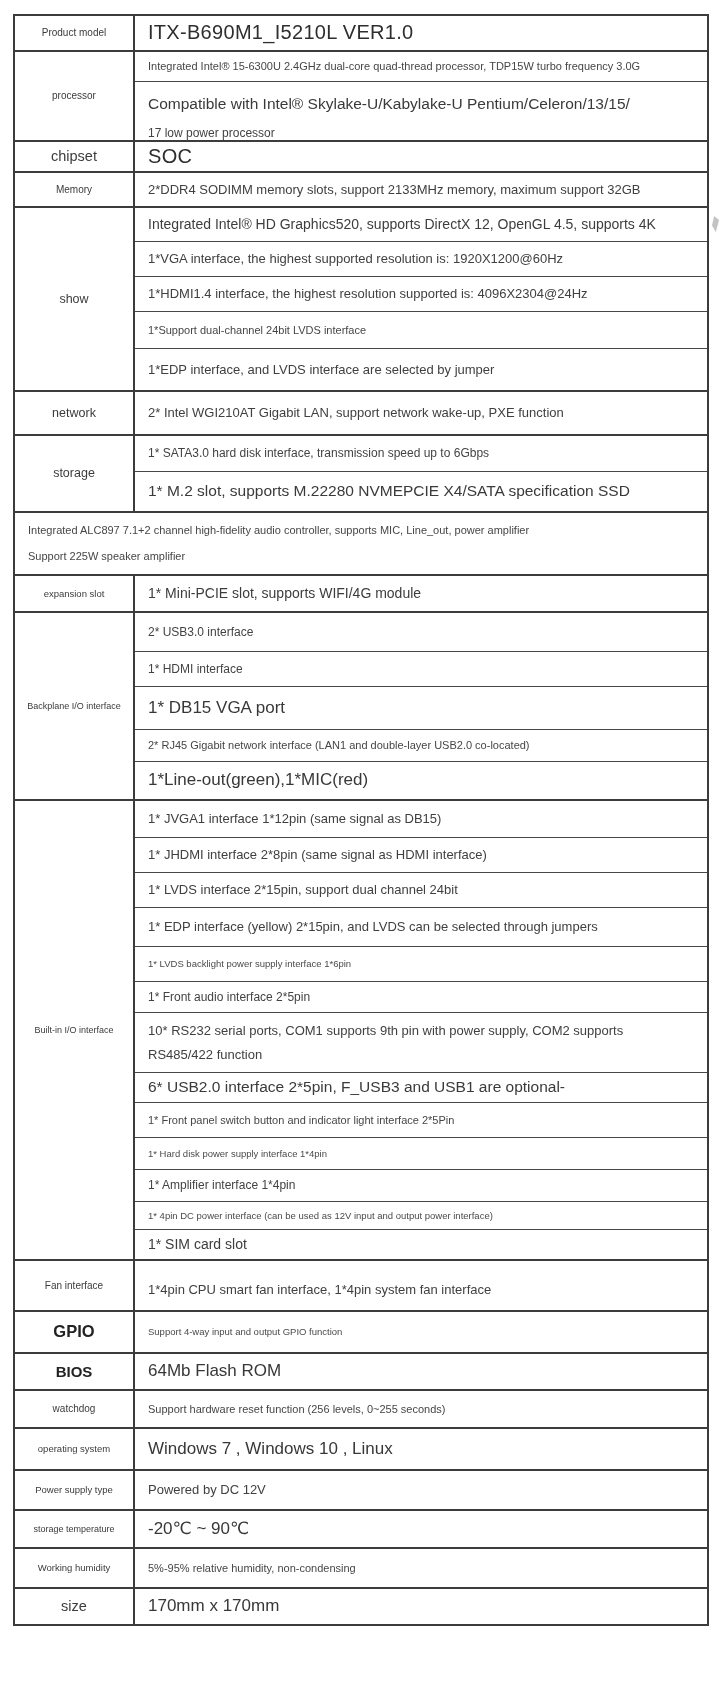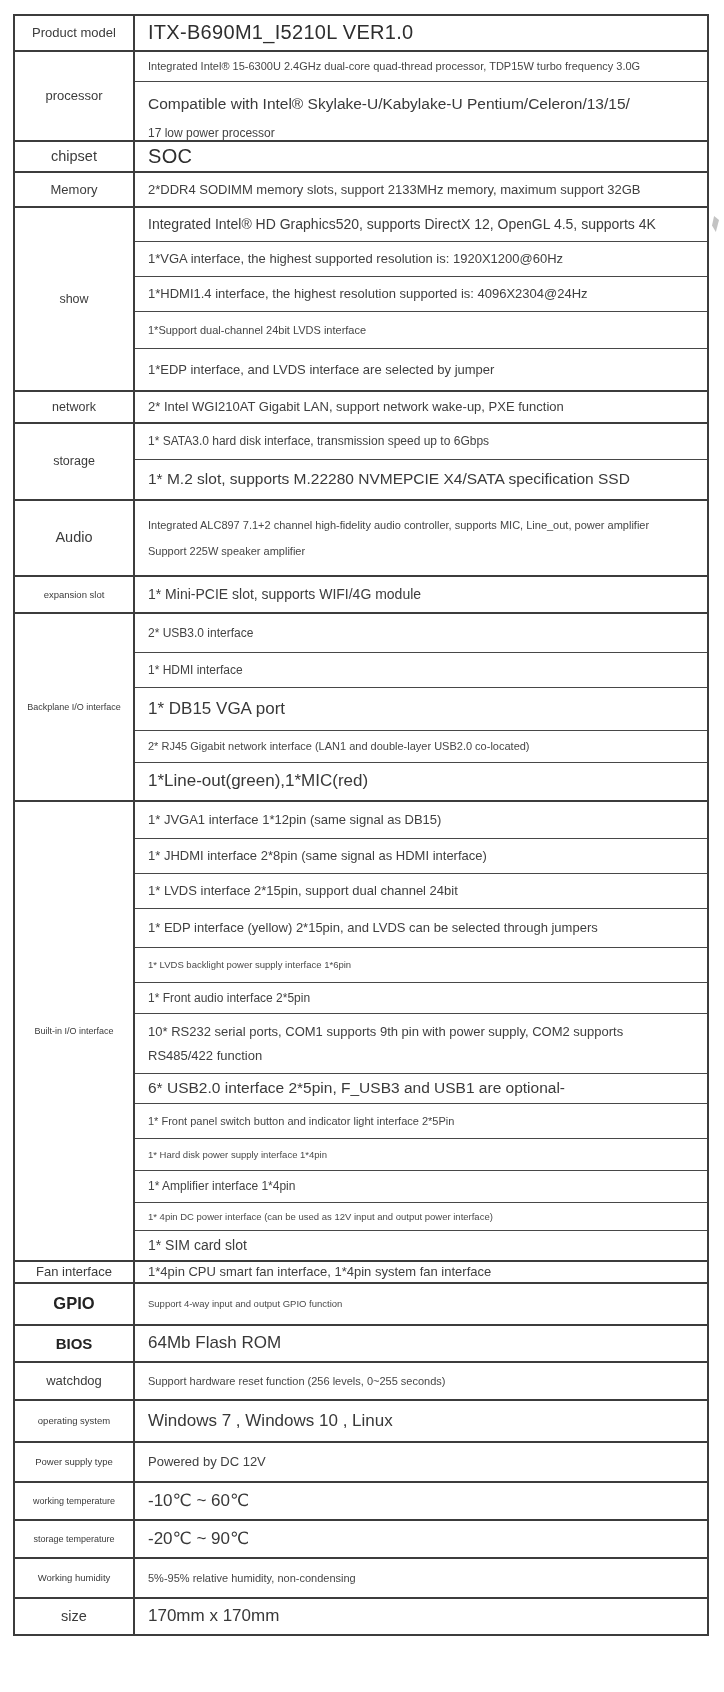--- a/index.html
+++ b/index.html
@@ -46,21 +46,21 @@
   .t-sm{font-size:12px;color:#434343;}
   .t-md{font-size:13px;color:#404040;}
   .t-md2{font-size:14px;color:#3d3d3d;}
   .t-lg{font-size:15.5px;color:#3a3a3a;}
   .t-xl{font-size:17px;color:#383838;}
   .t-xxl{font-size:20px;color:#2e2e2e;letter-spacing:.3px;}
 
   
   .l-xxs{font-size:9px;}
   .l-xs{font-size:9.5px;}
-  .l-sm{font-size:13px;}
+  .l-sm{font-size:10px;}
   .l-md{font-size:12.5px;}
   .l-lg{font-size:14.5px;}
   .l-lgb{font-size:15px;font-weight:700;color:#232323;}
   .l-xl{font-size:16.5px;font-weight:700;color:#232323;}
 
   
   .cursor-artifact{
     position:absolute;left:712px;top:216px;width:7px;height:16px;
     background:#b4b4b4;
     clip-path:polygon(30% 0,100% 25%,55% 100%,0 60%);
@@ -124,40 +124,39 @@
             <div class="line t-xs">1*Support dual-channel 24bit LVDS interface</div>
           </div>
           <div class="vrow" style="height: 42px;">
             <div class="line t-md">1*EDP interface, and LVDS interface are selected by jumper</div>
           </div>
         </div>
       </div>
       <div class="group">
         <div class="label-cell l-md">network</div>
         <div class="rows">
-          <div class="vrow" style="height: 30px; border-radius: 7px;">
+          <div class="vrow" style="height: 42px; border-radius: 7px;">
             <div class="line t-md">2* Intel WGI210AT Gigabit LAN, support network wake-up, PXE function</div>
           </div>
         </div>
       </div>
       <div class="group">
         <div class="label-cell l-md">storage</div>
         <div class="rows">
           <div class="vrow" style="height: 35px;">
             <div class="line t-sm">1* SATA3.0 hard disk interface, transmission speed up to 6Gbps</div>
           </div>
           <div class="vrow" style="height: 40px;">
             <div class="line t-lg">1* M.2 slot, supports M.22280 NVMEPCIE X4/SATA specification SSD</div>
           </div>
         </div>
       </div>
       <div class="group">
-        <div class="label-cell l-lg">Audio</div>
-        <div class="rows">
-          <div class="vrow" style="height: 74px;">
+        <div class="rows">
+          <div class="vrow" style="height: 61px;">
             <div class="line t-xs">Integrated ALC897 7.1+2 channel high-fidelity audio controller, supports MIC, Line_out, power amplifier</div>
             <div class="line t-xs gap">Support 225W speaker amplifier</div>
           </div>
         </div>
       </div>
       <div class="group">
         <div class="label-cell l-xs">expansion slot</div>
         <div class="rows">
           <div class="vrow" style="height: 35px;">
             <div class="line t-md2">1* Mini-PCIE slot, supports WIFI/4G module</div>
@@ -225,21 +224,21 @@
             <div class="line t-xxs">1* 4pin DC power interface (can be used as 12V input and output power interface)</div>
           </div>
           <div class="vrow" style="height: 30px;">
             <div class="line t-md2">1* SIM card slot</div>
           </div>
         </div>
       </div>
       <div class="group">
         <div class="label-cell l-sm">Fan interface</div>
         <div class="rows">
-          <div class="vrow" style="height: 20px;">
+          <div class="vrow" style="height: 41px; margin-top: 8px;">
             <div class="line t-md">1*4pin CPU smart fan interface, 1*4pin system fan interface</div>
           </div>
         </div>
       </div>
       <div class="group">
         <div class="label-cell l-xl">GPIO</div>
         <div class="rows">
           <div class="vrow" style="height: 40px;">
             <div class="line t-xxs">Support 4-way input and output GPIO function</div>
           </div>
@@ -267,28 +266,20 @@
           <div class="vrow" style="height: 40px;">
             <div class="line t-xl">Windows 7 , Windows 10 , Linux</div>
           </div>
         </div>
       </div>
       <div class="group">
         <div class="label-cell l-xs">Power supply type</div>
         <div class="rows">
           <div class="vrow" style="height: 38px;">
             <div class="line t-md">Powered by DC 12V</div>
-          </div>
-        </div>
-      </div>
-      <div class="group">
-        <div class="label-cell l-xxs">working temperature</div>
-        <div class="rows">
-          <div class="vrow" style="height: 36px;">
-            <div class="line t-xl">-10℃ ~ 60℃</div>
           </div>
         </div>
       </div>
       <div class="group">
         <div class="label-cell l-xxs">storage temperature</div>
         <div class="rows">
           <div class="vrow" style="height: 36px;">
             <div class="line t-xl">-20℃ ~ 90℃</div>
           </div>
         </div>

